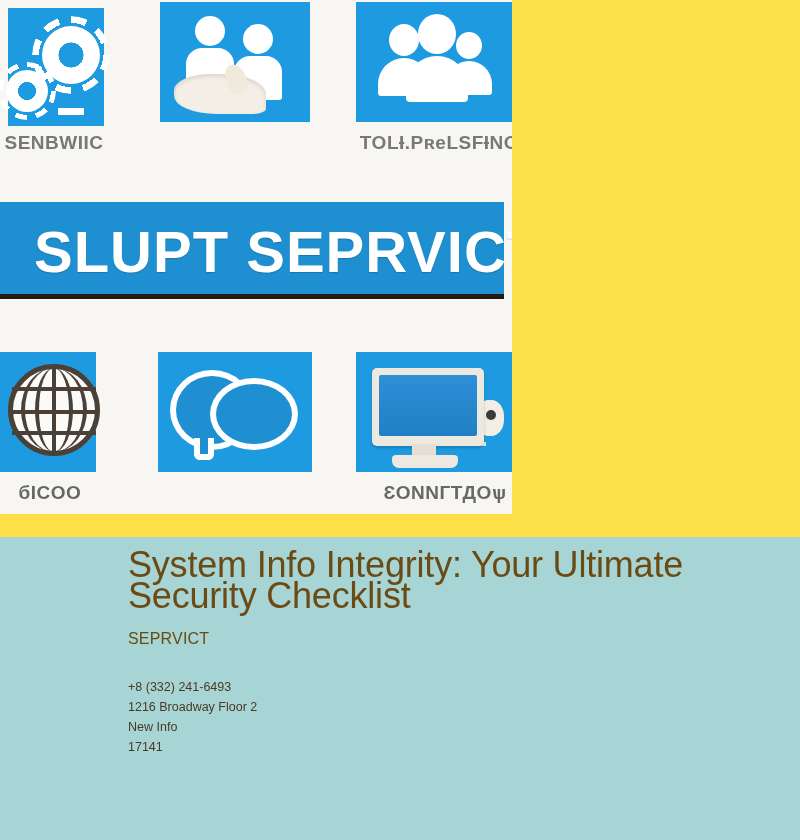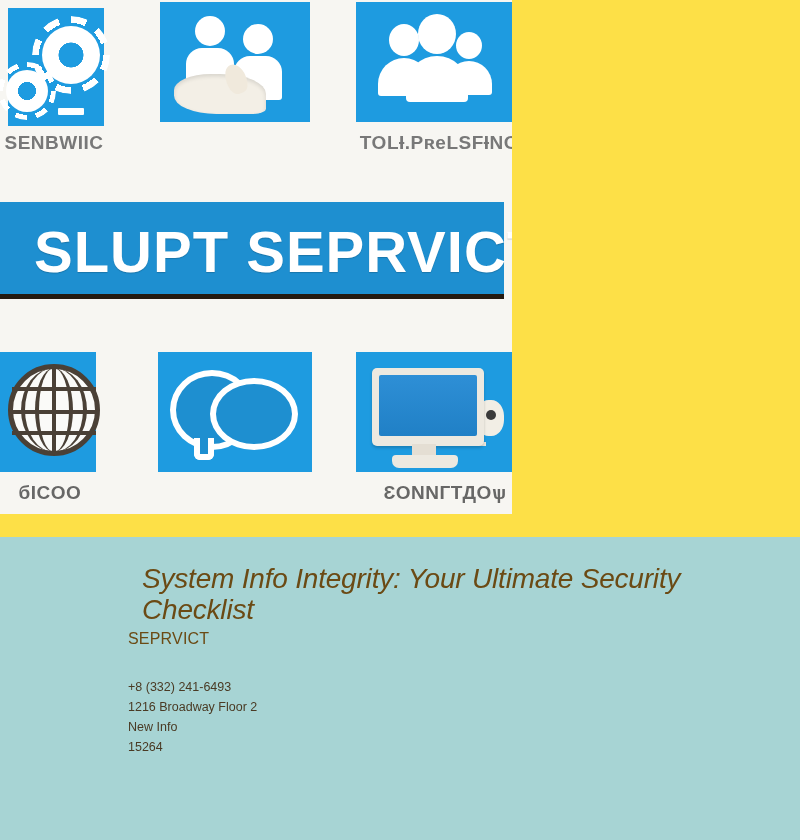--- a/index.html
+++ b/index.html
@@ -290,28 +290,27 @@
     top: 537px;
     width: 800px;
     height: 303px;
     background: #A7D4D4;
   }
   .title {
     position: absolute;
     left: 128px;
     top: 12px;
     width: 560px;
-    margin: 14px;
+    margin: 0;
     color: #6B4A14;
     font-family: "Liberation Sans", sans-serif;
     font-weight: 400;
-    font-size: 28px;
+    font-size: 36px;
     line-height: 31px;
     letter-spacing: -0.2px;
-    font-style: italic;
   }
   .brand {
     position: absolute;
     left: 128px;
     top: 93px;
     color: #6B4A14;
     font-family: "Liberation Sans", sans-serif;
     font-weight: 400;
     font-size: 16px;
     letter-spacing: 0.2px;
@@ -431,18 +430,18 @@
   </div>
 
   <div class="panel">
     <h1 class="title">System Info Integrity: Your Ultimate Security Checklist</h1>
     <div class="brand">SEPRVICT</div>
 
     <div class="contact">
       <div>+8 (332) 241-6493</div>
       <div>1216 Broadway Floor 2</div>
       <div>New Info</div>
-      <div>15264</div>
+      <div>17141</div>
     </div>
 
   </div>
 
 </div>
 
 </body></html>

